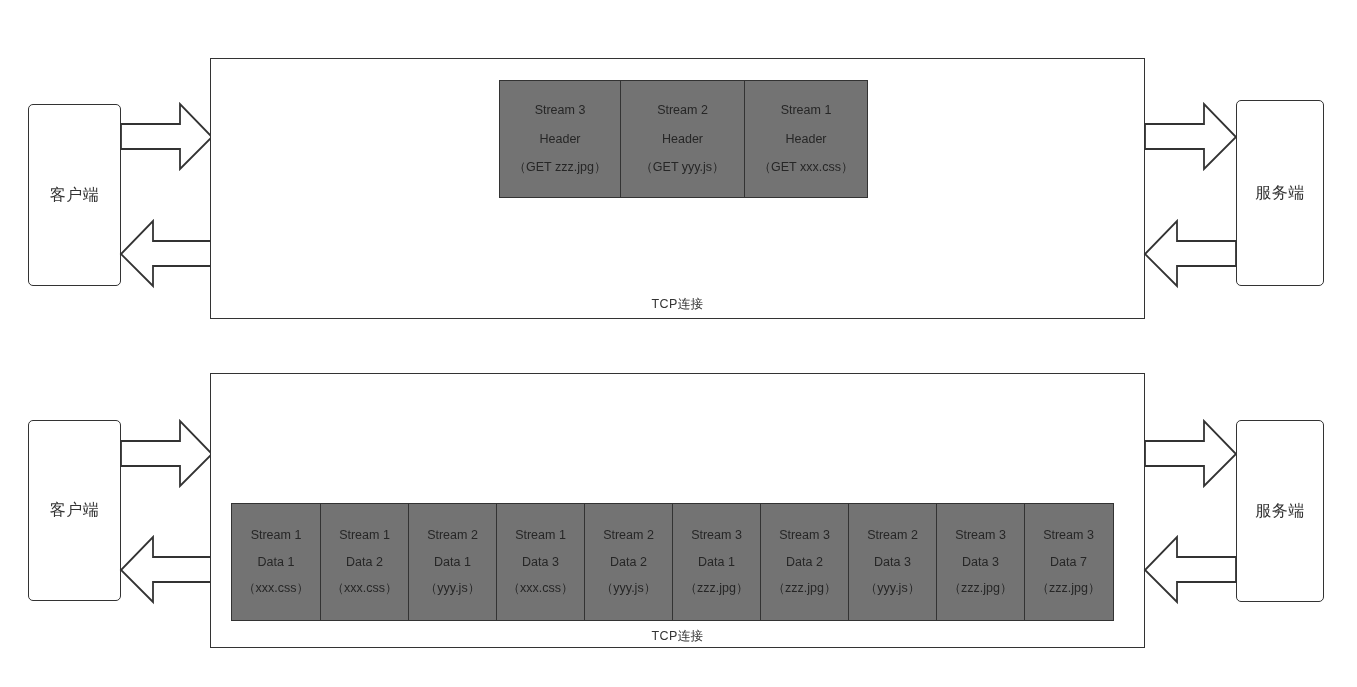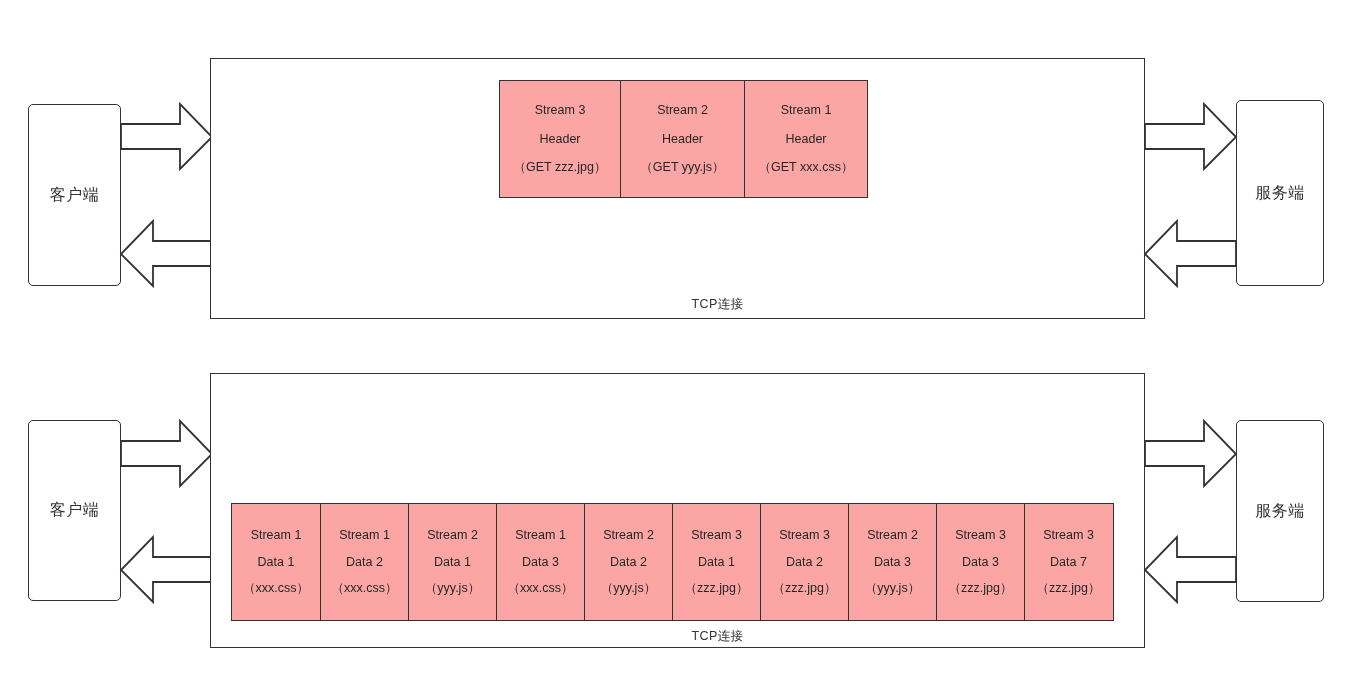--- a/index.html
+++ b/index.html
@@ -39,42 +39,41 @@
     background: #ffffff;
     box-sizing: border-box;
   }
   .tcp-label {
     position: absolute;
     font-size: 12.5px;
     color: #333333;
     text-align: center;
     white-space: nowrap;
     letter-spacing: 0.4px;
-    padding-left: 40px;
   }
   .arrow-svg {
     position: absolute;
     overflow: visible;
   }
   .arrow-svg path {
     fill: #ffffff;
     stroke: #333333;
     stroke-width: 1.8;
     stroke-linejoin: miter;
   }
   .cellgroup {
     position: absolute;
     display: flex;
     box-sizing: border-box;
     background: #ffffff;
   }
   .cell {
     border: 1.5px solid #333333;
     box-sizing: border-box;
-    background: #fca5a5;
+    background: #737373;
     display: flex;
     flex-direction: column;
     align-items: center;
     justify-content: center;
     text-align: center;
     padding: 4px 3px;
   }
   .cellgroup.headers .cell + .cell {
     border-left: none;
   }

